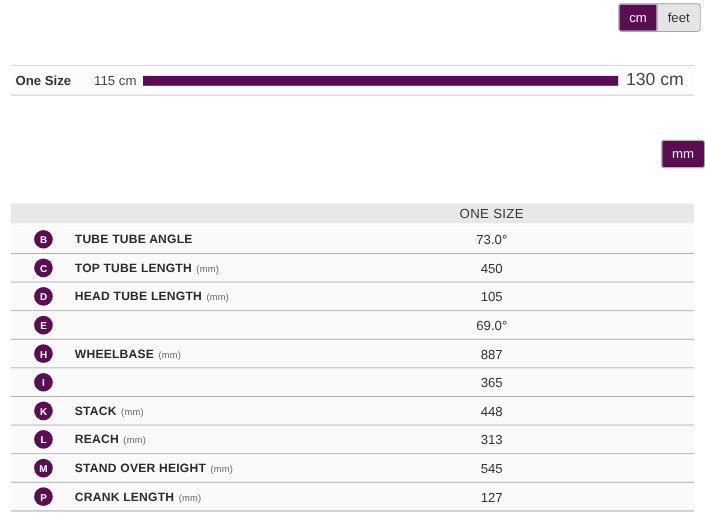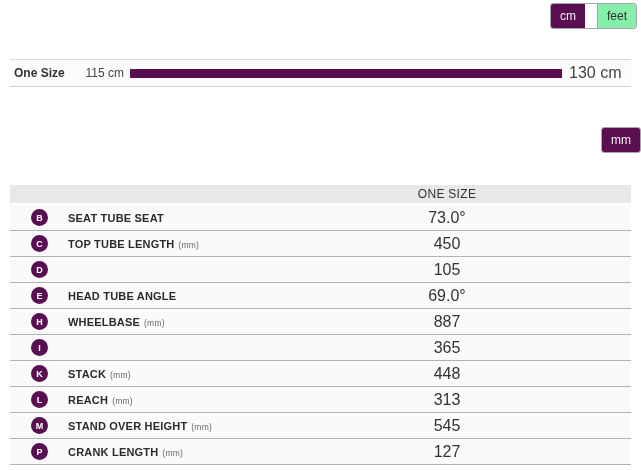--- a/index.html
+++ b/index.html
@@ -17,28 +17,27 @@
   
   .toolbar { display: flex; justify-content: flex-end; }
   .toolbar-top { padding: 3px 4px 0 0; }
   .toolbar-mid { padding: 40px 0 0 0; }
   .toggle-group {
     display: flex;
     border: 1px solid #a6a6a6;
     border-radius: 3px;
     overflow: hidden;
     background: #fff;
-    gap: 12px;
   }
   .toggle-btn {
     height: 24px;
     min-width: 34px;
     padding: 0 9px;
     border: none;
-    background: #86efac;
+    background: #e5e5e5;
     color: #333;
     font-family: "Liberation Sans", sans-serif;
     font-size: 12px;
     line-height: 24px;
     cursor: pointer;
   }
   .toggle-btn + .toggle-btn { border-left: 1px solid #a6a6a6; }
   .toggle-btn.selected { background: var(--accent); color: #f2f2f2; }
 
   
@@ -96,21 +95,21 @@
   }
   .row-label {
     margin-left: 20px;
     font-size: 11px;
     font-weight: bold;
     color: #2b2b2b;
     letter-spacing: 0.2px;
     white-space: nowrap;
   }
   .row-unit { font-size: 8.5px; font-weight: normal; color: #666; margin-left: 4px; }
-  .row-value { font-size: 16px; color: #333; }
+  .row-value { font-size: 12px; color: #333; }
 </style>
 </head>
 <body>
 
 <div class="toolbar toolbar-top">
   <div class="toggle-group">
     <button class="toggle-btn selected">cm</button>
     <button class="toggle-btn">feet</button>
   </div>
 </div>
@@ -130,44 +129,44 @@
 
 <div class="geo-table">
   <div class="geo-header">
     <div class="label-col"></div>
     <div class="value-col">ONE SIZE</div>
   </div>
   <div class="geo-body">
   <div class="geo-row">
     <div class="label-col">
       <span class="badge">B</span>
-      <span class="row-label"><span>SEAT TUBE SEAT</span><span class="row-unit"></span></span>
+      <span class="row-label"><span>TUBE TUBE ANGLE</span><span class="row-unit"></span></span>
     </div>
     <div class="value-col row-value">73.0°</div>
   </div>
 
   <div class="geo-row">
     <div class="label-col">
       <span class="badge">C</span>
       <span class="row-label"><span>TOP TUBE LENGTH</span><span class="row-unit">(mm)</span></span>
     </div>
     <div class="value-col row-value">450</div>
   </div>
 
   <div class="geo-row">
     <div class="label-col">
       <span class="badge">D</span>
+      <span class="row-label"><span>HEAD TUBE LENGTH</span><span class="row-unit">(mm)</span></span>
     </div>
     <div class="value-col row-value">105</div>
   </div>
 
   <div class="geo-row">
     <div class="label-col">
       <span class="badge">E</span>
-      <span class="row-label"><span>HEAD TUBE ANGLE</span><span class="row-unit"></span></span>
     </div>
     <div class="value-col row-value">69.0°</div>
   </div>
 
   <div class="geo-row">
     <div class="label-col">
       <span class="badge">H</span>
       <span class="row-label"><span>WHEELBASE</span><span class="row-unit">(mm)</span></span>
     </div>
     <div class="value-col row-value">887</div>

